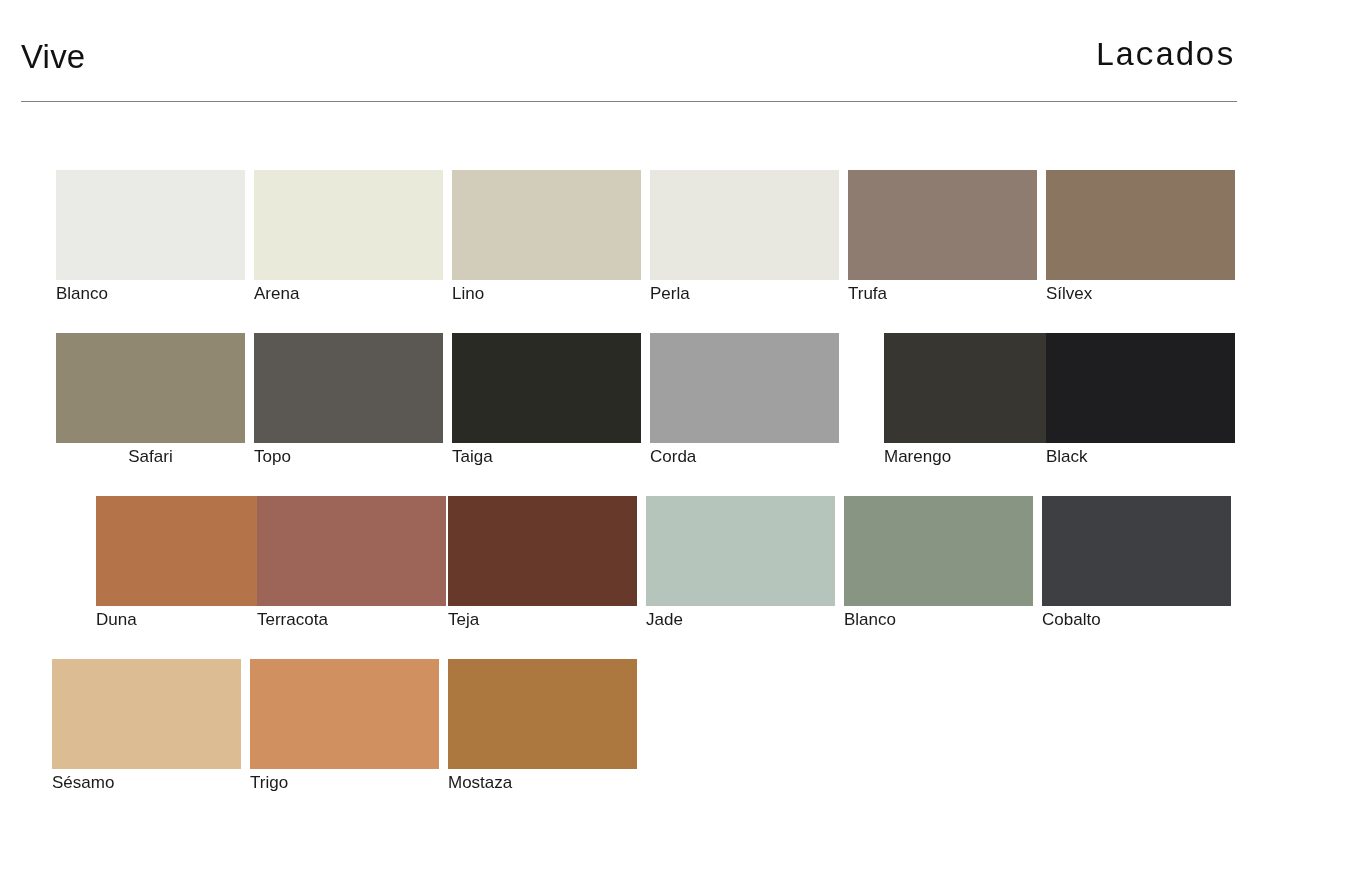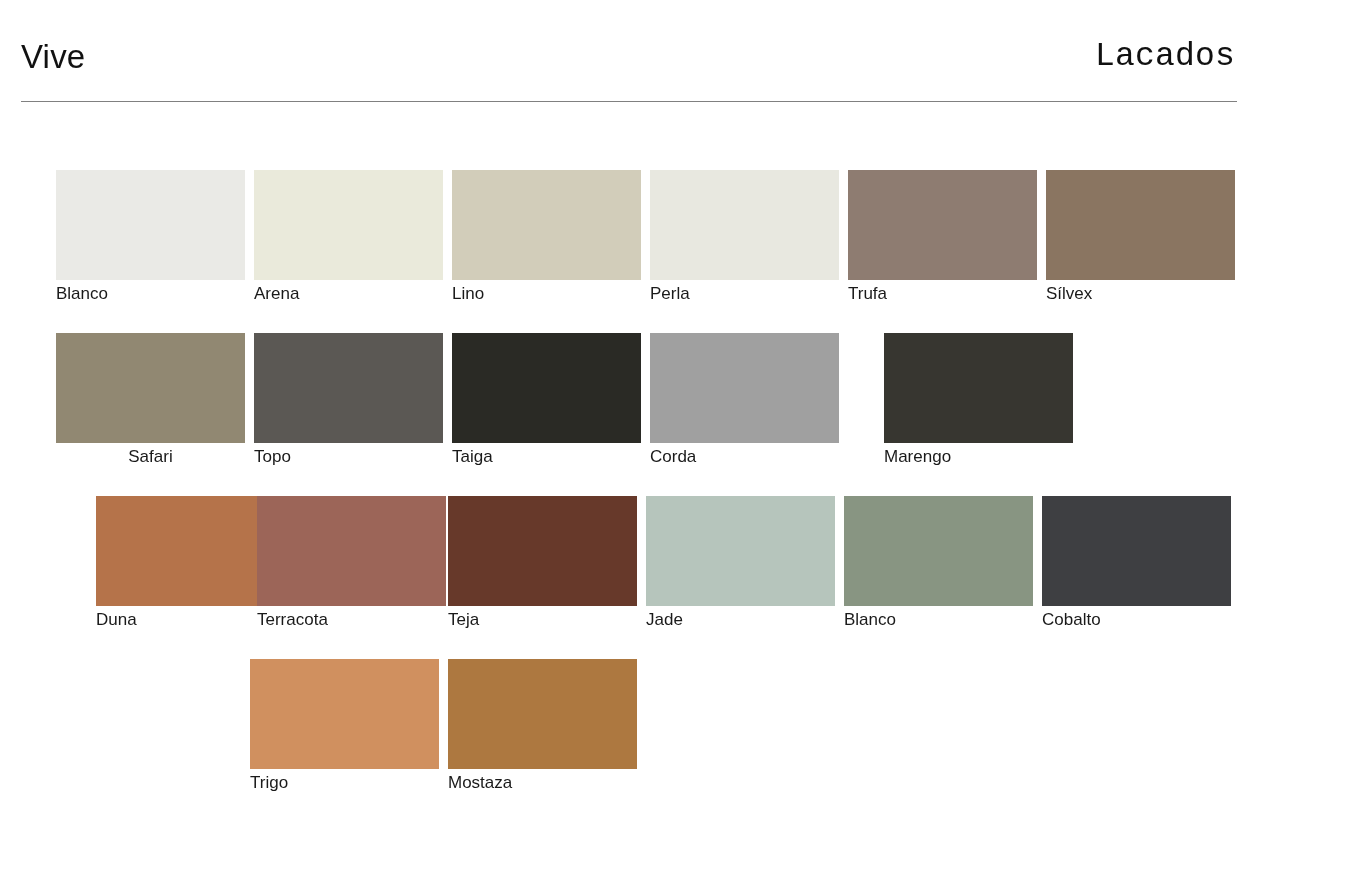--- a/index.html
+++ b/index.html
@@ -125,20 +125,24 @@
         <span class="swatch-label">Taiga</span>
       </div>
       <div class="swatch" style="left: 650px;">
         <span class="swatch-chip" style="background: rgb(160, 160, 160);"></span>
         <span class="swatch-label">Corda</span>
       </div>
       <div class="swatch" style="left: 848px; margin-left: 36px;">
         <span class="swatch-chip" style="background: rgb(55, 54, 48);"></span>
         <span class="swatch-label">Marengo</span>
       </div>
+      <div class="swatch" style="left: 1046px;">
+        <span class="swatch-chip" style="background: rgb(30, 30, 32);"></span>
+        <span class="swatch-label">Black</span>
+      </div>
     </div>
     <div class="swatch-row">
       <div class="swatch" style="left: 52px; padding-left: 44px;">
         <span class="swatch-chip" style="background: rgb(181, 115, 74);"></span>
         <span class="swatch-label">Duna</span>
       </div>
       <div class="swatch" style="left: 250px; padding-left: 7px;">
         <span class="swatch-chip" style="background: rgb(156, 101, 88);"></span>
         <span class="swatch-label">Terracota</span>
       </div>
@@ -153,20 +157,24 @@
       <div class="swatch" style="left: 844px;">
         <span class="swatch-chip" style="background: rgb(136, 149, 130);"></span>
         <span class="swatch-label">Blanco</span>
       </div>
       <div class="swatch" style="left: 1042px;">
         <span class="swatch-chip" style="background: rgb(62, 63, 66);"></span>
         <span class="swatch-label">Cobalto</span>
       </div>
     </div>
     <div class="swatch-row row-last">
+      <div class="swatch" style="left: 52px;">
+        <span class="swatch-chip" style="background: rgb(220, 188, 147);"></span>
+        <span class="swatch-label">Sésamo</span>
+      </div>
       <div class="swatch" style="left: 250px;">
         <span class="swatch-chip" style="background: rgb(208, 144, 95);"></span>
         <span class="swatch-label">Trigo</span>
       </div>
       <div class="swatch" style="left: 448px;">
         <span class="swatch-chip" style="background: rgb(173, 120, 64);"></span>
         <span class="swatch-label">Mostaza</span>
       </div>
     </div>
   </div>

